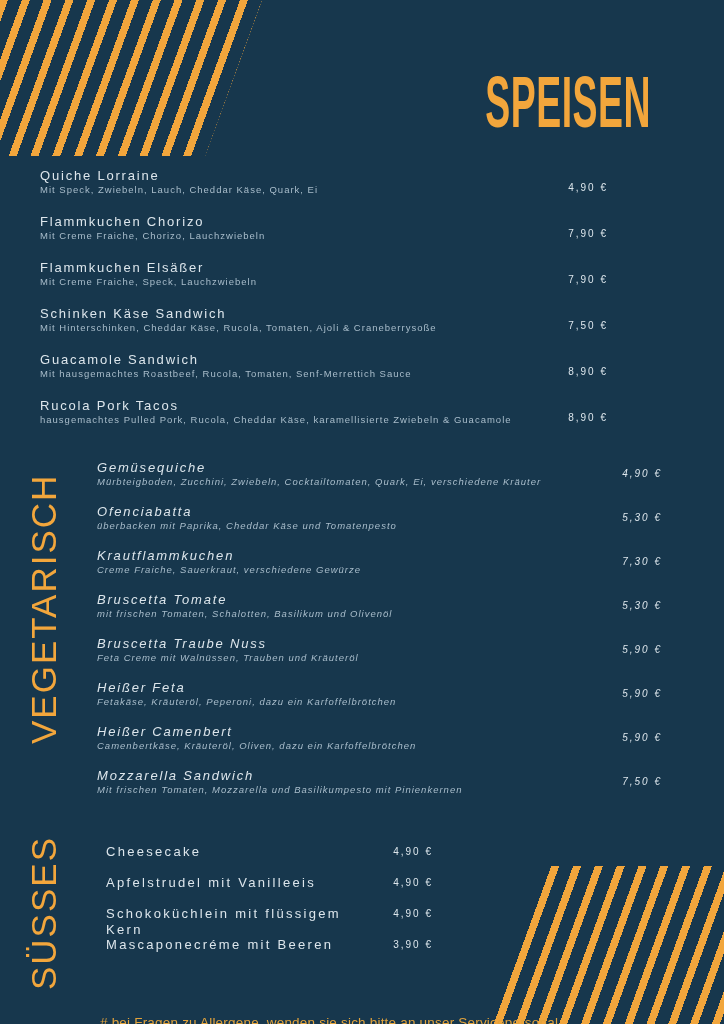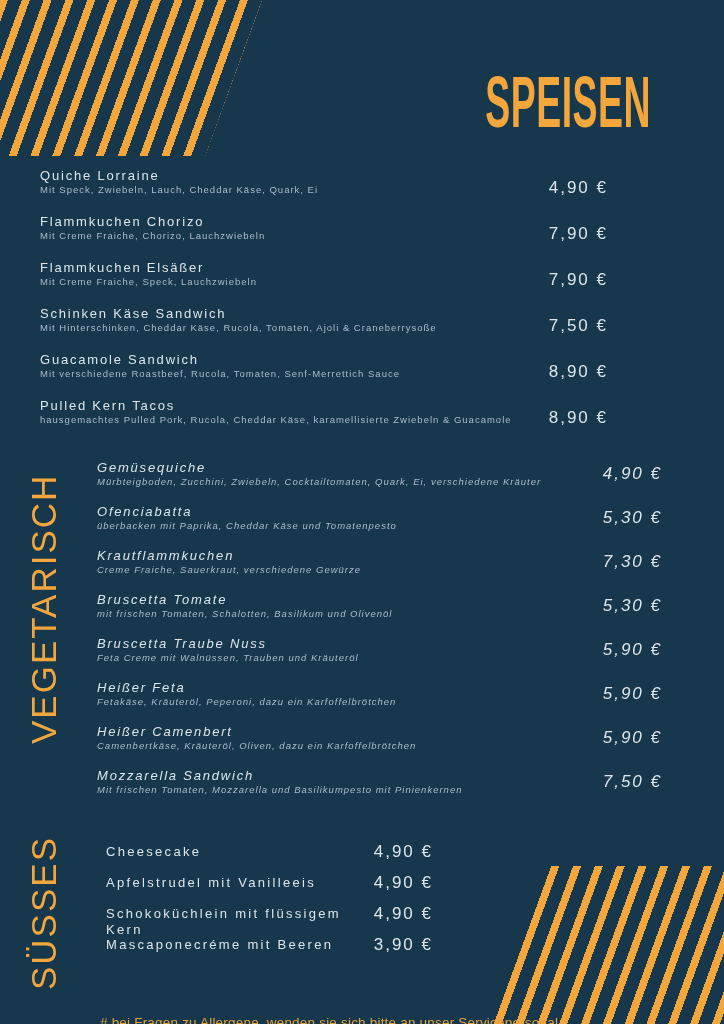--- a/index.html
+++ b/index.html
@@ -63,21 +63,21 @@
   }
   .section-sweets .item-name { letter-spacing: 2.3px; }
   .item-desc {
     font-size: 9.5px;
     letter-spacing: 1px;
     line-height: 12px;
     margin-top: 0;
     color: var(--desc, #A9BDCB);
   }
   .item-price {
-    font-size: 17px;
+    font-size: 10px;
     letter-spacing: 2px;
     line-height: 16px;
     color: var(--name, #DDE6EC);
     white-space: nowrap;
     flex-shrink: 0;
     padding-left: 12px;
   }
   .section-main .item-price { margin-top: -2px; }
 
   .vlabel {
@@ -146,28 +146,28 @@
     <div class="item-text">
       <div class="item-name">Schinken Käse Sandwich</div>
       <div class="item-desc">Mit Hinterschinken, Cheddar Käse, Rucola, Tomaten, Ajoli &amp; Craneberrysoße</div>
     </div>
     <div class="item-price">7,50 €</div>
   </div>
 
   <div class="item">
     <div class="item-text">
       <div class="item-name">Guacamole Sandwich</div>
-      <div class="item-desc">Mit verschiedene Roastbeef, Rucola, Tomaten, Senf-Merrettich Sauce</div>
+      <div class="item-desc">Mit hausgemachtes Roastbeef, Rucola, Tomaten, Senf-Merrettich Sauce</div>
     </div>
     <div class="item-price">8,90 €</div>
   </div>
 
   <div class="item">
     <div class="item-text">
-      <div class="item-name">Pulled Kern Tacos</div>
+      <div class="item-name">Rucola Pork Tacos</div>
       <div class="item-desc">hausgemachtes Pulled Pork, Rucola, Cheddar Käse, karamellisierte Zwiebeln &amp; Guacamole</div>
     </div>
     <div class="item-price">8,90 €</div>
   </div>
 </div>
   <div class="section section-veg">
   <div class="item">
     <div class="item-text">
       <div class="item-name">Gemüsequiche</div>
       <div class="item-desc">Mürbteigboden, Zucchini, Zwiebeln, Cocktailtomaten, Quark, Ei, verschiedene Kräuter</div>

